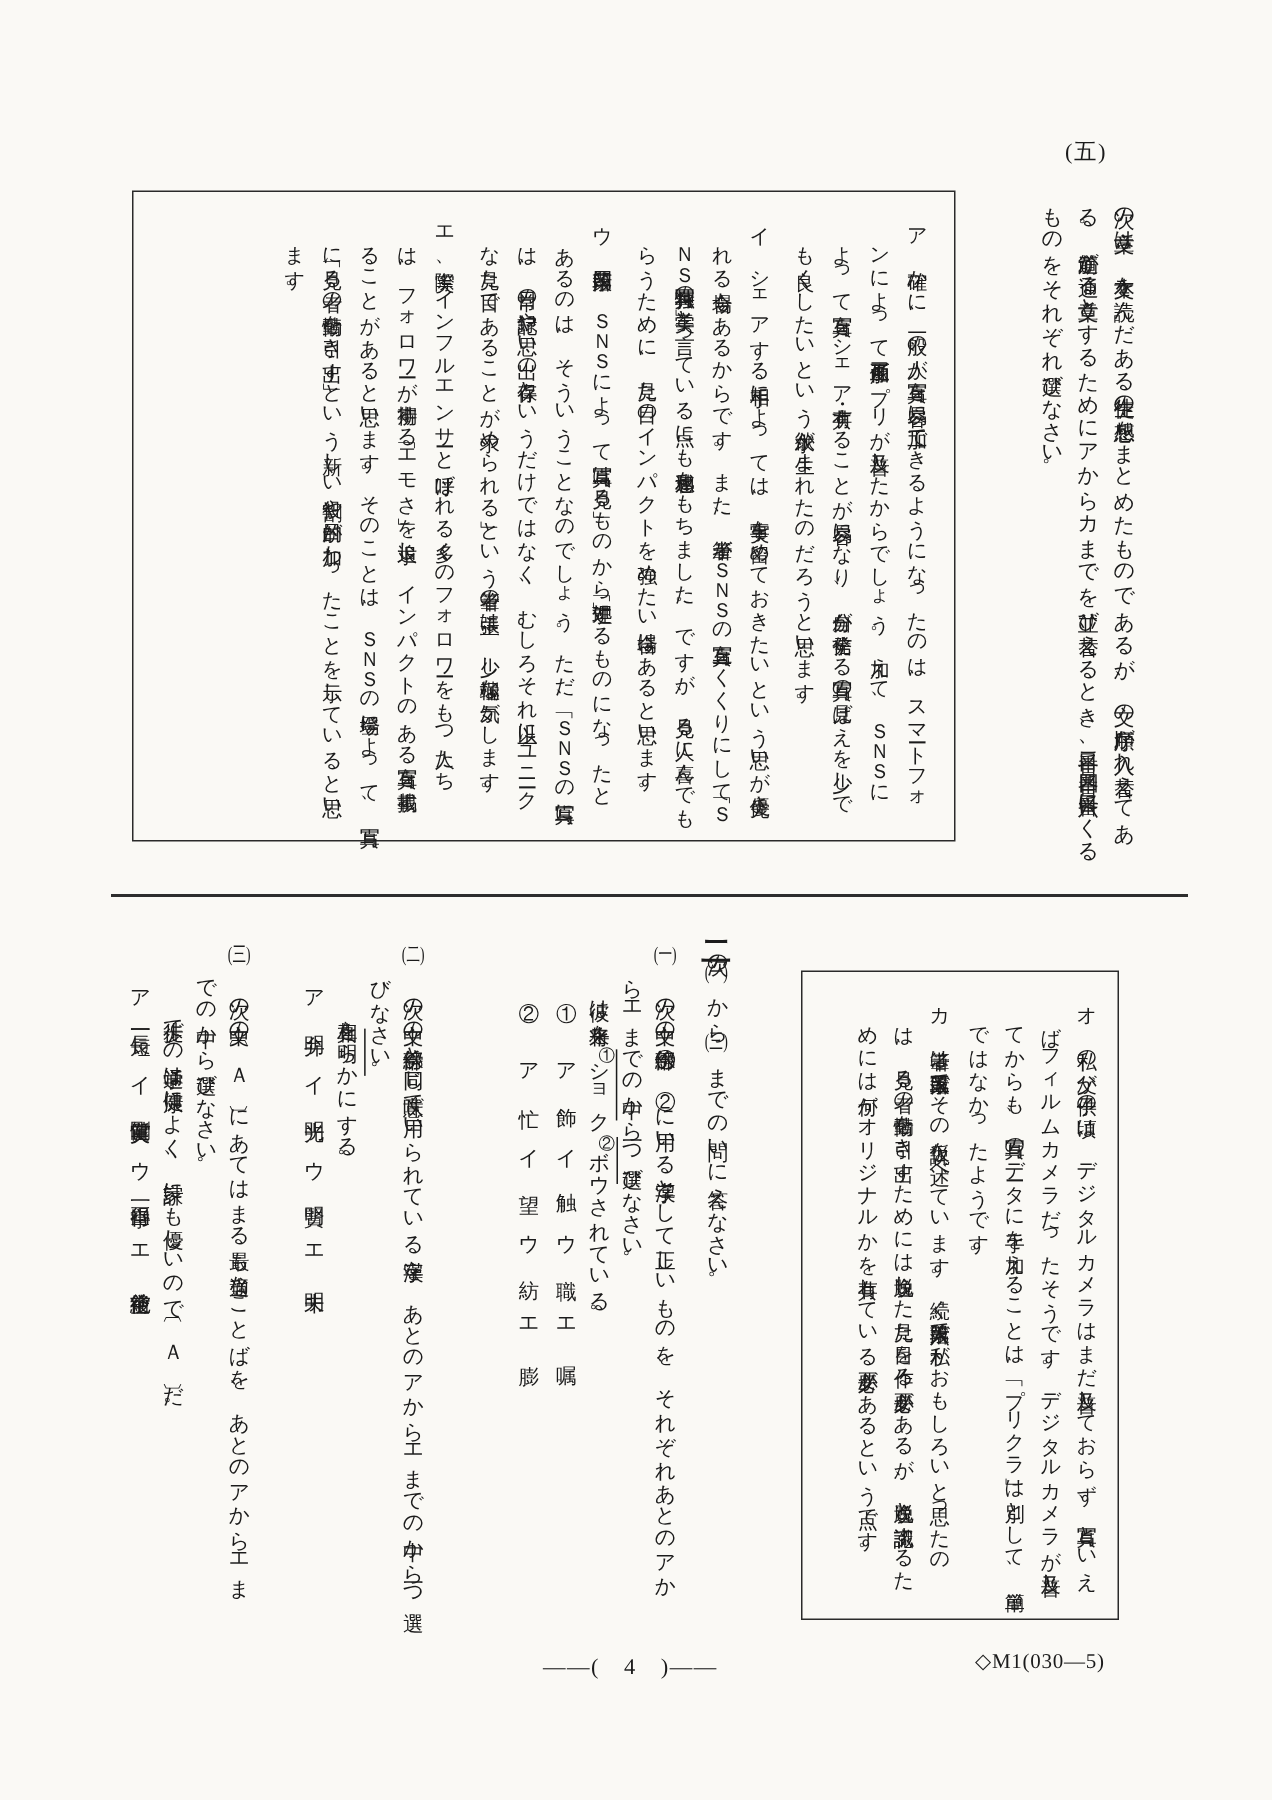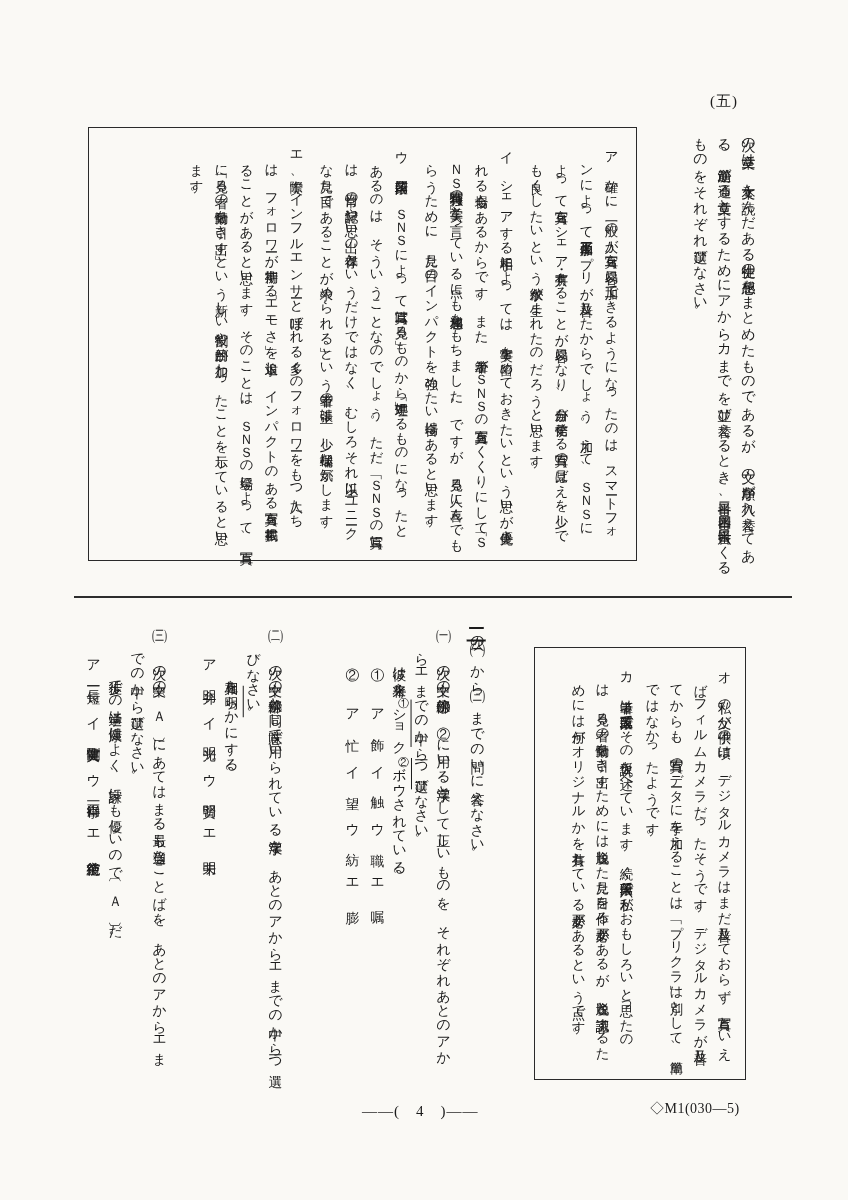--- a/index.html
+++ b/index.html
@@ -39,21 +39,21 @@
   .ind3 { padding-inline-start:3em; }
   .ind15 { padding-inline-start:1.5em; }
 
   .tcy { text-combine-upright:all; }
   .uline { text-decoration:underline; text-decoration-thickness:1.2px; text-underline-offset:3px; }
   .mark { font-size:11px; position:relative; left:4.5px; }
 
   .divider { position:absolute; background:#2d2d2d; }
 
   .footer-page { font-size:15px; letter-spacing:1px; }
-  .footer-code { font-size:14px; letter-spacing:0.5px;font-family:Liberation Serif, serif; }
+  .footer-code { font-size:14px; letter-spacing:0.5px; }
 </style>
 </head>
 <body>
 
 <div class="page">
 
   <div class="h sec5-label" style="left:710px; top:92px;">(五)</div>
 
   <div class="v sec5-instr" style="left:662px; top:128px; width:98px; height:442px;">
     <p>次の文章は、本文を読んだある生徒の感想をまとめたものであるが、文の順序が入れ替えてある。筋道が通る文章とするためにアからカまでを並び替えるとき、二番目、四番目、六番目にくるものをそれぞれ選びなさい。</p>

